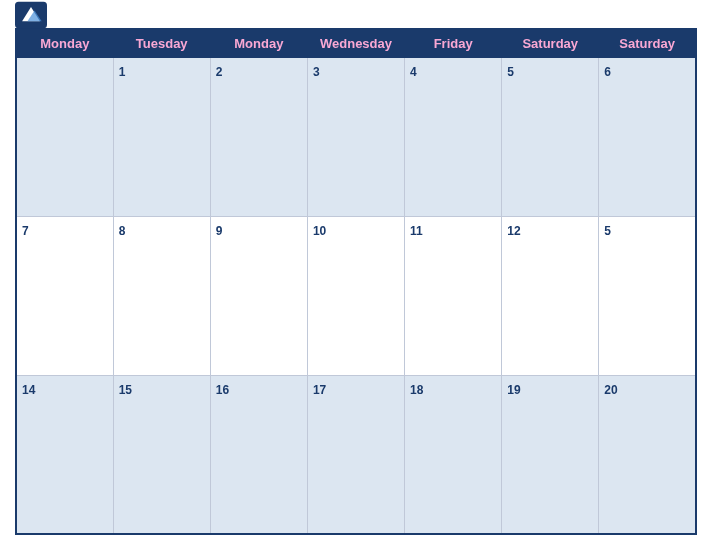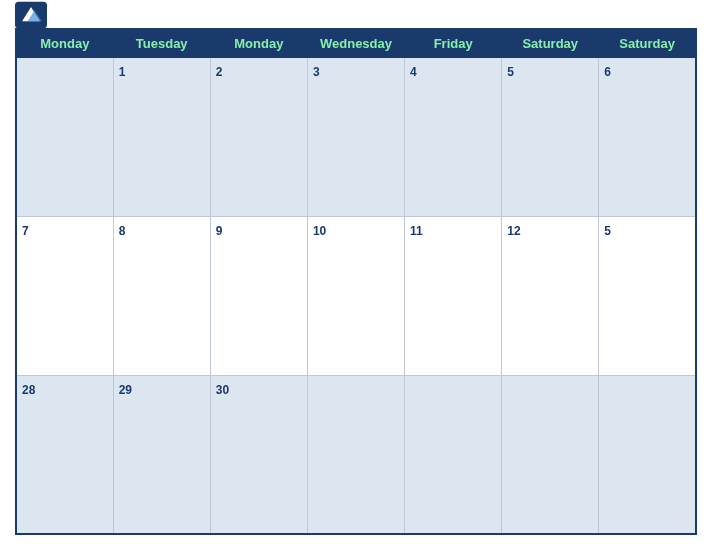--- a/index.html
+++ b/index.html
@@ -58,21 +58,21 @@
       color: #333;
     }
     .calendar-table {
       width: 100%;
       flex: 1;
       border-collapse: collapse;
       border: 2px solid #1a3a6b;
     }
     .calendar-table th {
       background-color: #1a3a6b;
-      color: #86efac;
+      color: #f9a8d4;
       text-align: center;
       font-size: 13px;
       padding: 6px 2px;
       border: 1px solid #1a3a6b;
       font-weight: bold;
     }
     .calendar-table td {
       border: 1px solid #c0c8d8;
       vertical-align: top;
       width: calc(100% / 7);
@@ -148,23 +148,23 @@
         <tr>
           <td><span class="day-num">7</span></td>
           <td><span class="day-num">8</span></td>
           <td><span class="day-num">9</span></td>
           <td><span class="day-num">10</span></td>
           <td><span class="day-num">11</span></td>
           <td><span class="day-num">12</span></td>
           <td><span class="day-num">5</span></td>
         </tr>
         <tr>
-          <td><span class="day-num">28</span></td>
-          <td><span class="day-num">29</span></td>
-          <td><span class="day-num">30</span></td>
-          <td class="empty"></td>
-          <td class="empty"></td>
-          <td class="empty"></td>
-          <td class="empty"></td>
+          <td><span class="day-num">14</span></td>
+          <td><span class="day-num">15</span></td>
+          <td><span class="day-num">16</span></td>
+          <td><span class="day-num">17</span></td>
+          <td><span class="day-num">18</span></td>
+          <td><span class="day-num">19</span></td>
+          <td><span class="day-num">20</span></td>
         </tr>
       </tbody>
   </table>
 </div>
 
 </body></html>

